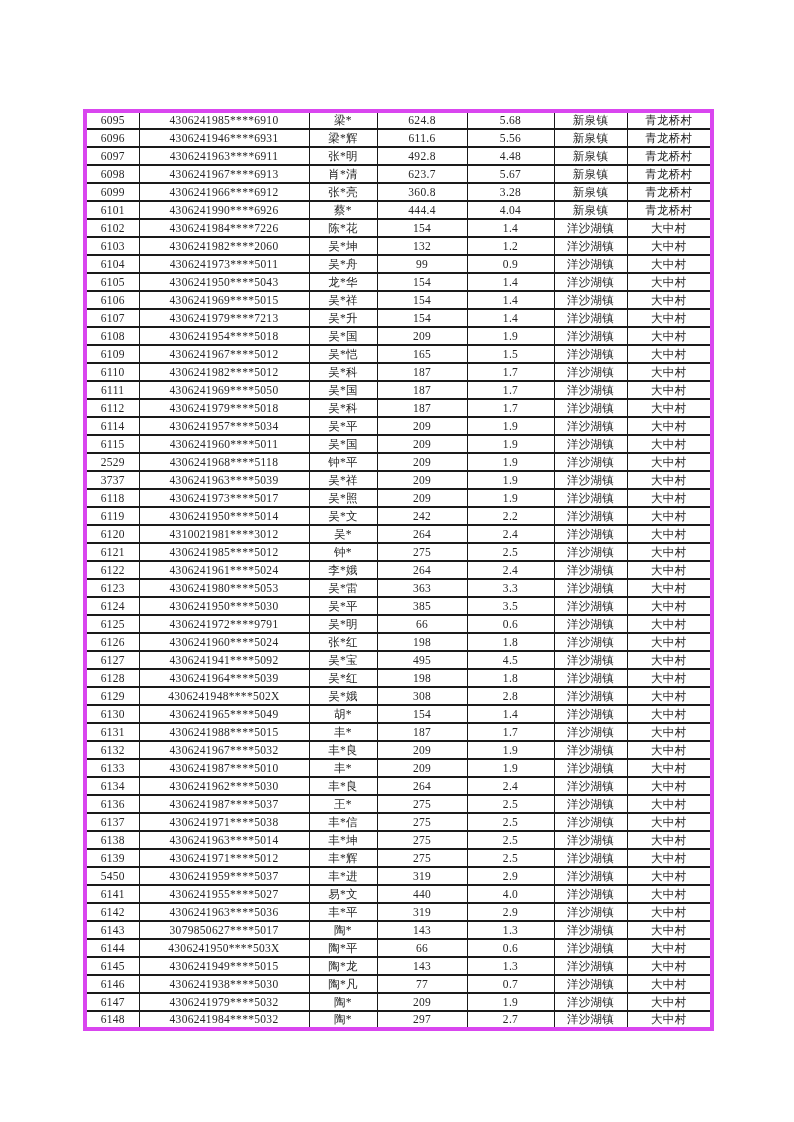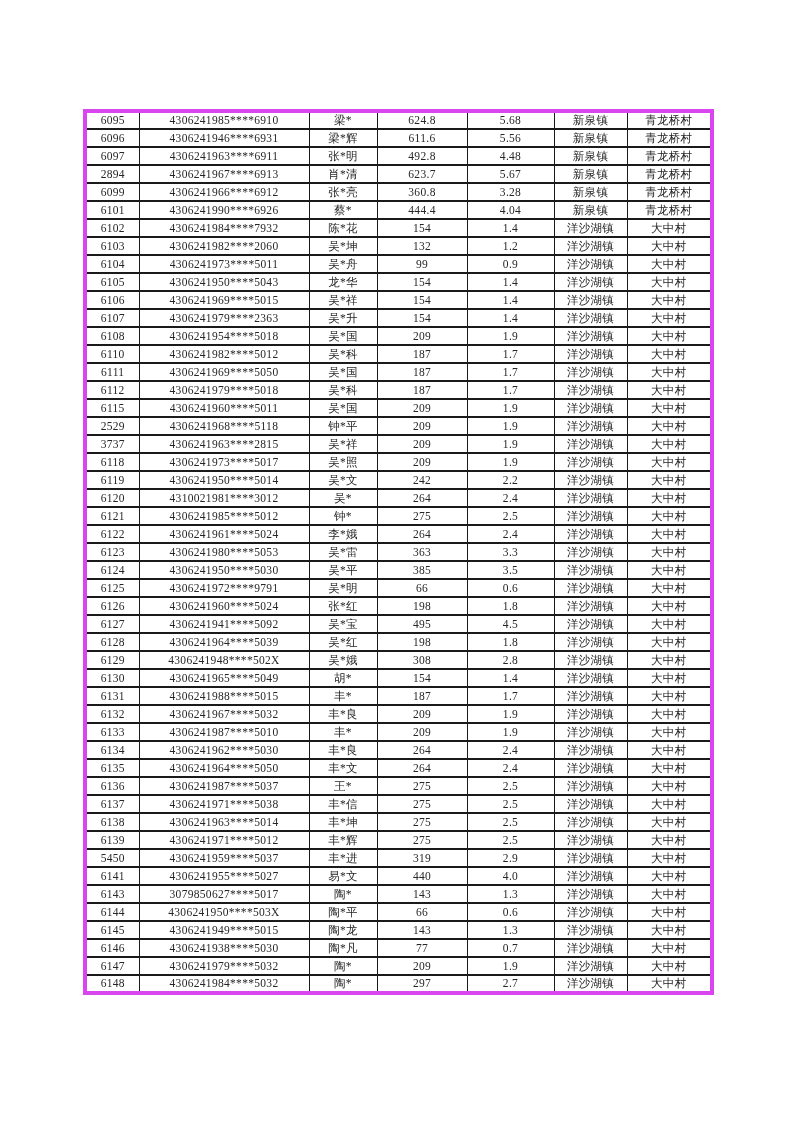--- a/index.html
+++ b/index.html
@@ -81,21 +81,21 @@
         <tr>
           <td>6097</td>
           <td>4306241963****6911</td>
           <td>张*明</td>
           <td>492.8</td>
           <td>4.48</td>
           <td>新泉镇</td>
           <td>青龙桥村</td>
         </tr>
         <tr>
-          <td>2894</td>
+          <td>6098</td>
           <td>4306241967****6913</td>
           <td>肖*清</td>
           <td>623.7</td>
           <td>5.67</td>
           <td>新泉镇</td>
           <td>青龙桥村</td>
         </tr>
         <tr>
           <td>6099</td>
           <td>4306241966****6912</td>
@@ -109,21 +109,21 @@
           <td>6101</td>
           <td>4306241990****6926</td>
           <td>蔡*</td>
           <td>444.4</td>
           <td>4.04</td>
           <td>新泉镇</td>
           <td>青龙桥村</td>
         </tr>
         <tr>
           <td>6102</td>
-          <td>4306241984****7932</td>
+          <td>4306241984****7226</td>
           <td>陈*花</td>
           <td>154</td>
           <td>1.4</td>
           <td>洋沙湖镇</td>
           <td>大中村</td>
         </tr>
         <tr>
           <td>6103</td>
           <td>4306241982****2060</td>
           <td>吴*坤</td>
@@ -154,33 +154,42 @@
           <td>6106</td>
           <td>4306241969****5015</td>
           <td>吴*祥</td>
           <td>154</td>
           <td>1.4</td>
           <td>洋沙湖镇</td>
           <td>大中村</td>
         </tr>
         <tr>
           <td>6107</td>
-          <td>4306241979****2363</td>
+          <td>4306241979****7213</td>
           <td>吴*升</td>
           <td>154</td>
           <td>1.4</td>
           <td>洋沙湖镇</td>
           <td>大中村</td>
         </tr>
         <tr>
           <td>6108</td>
           <td>4306241954****5018</td>
           <td>吴*国</td>
           <td>209</td>
           <td>1.9</td>
+          <td>洋沙湖镇</td>
+          <td>大中村</td>
+        </tr>
+        <tr>
+          <td>6109</td>
+          <td>4306241967****5012</td>
+          <td>吴*恺</td>
+          <td>165</td>
+          <td>1.5</td>
           <td>洋沙湖镇</td>
           <td>大中村</td>
         </tr>
         <tr>
           <td>6110</td>
           <td>4306241982****5012</td>
           <td>吴*科</td>
           <td>187</td>
           <td>1.7</td>
           <td>洋沙湖镇</td>
@@ -198,40 +207,49 @@
         <tr>
           <td>6112</td>
           <td>4306241979****5018</td>
           <td>吴*科</td>
           <td>187</td>
           <td>1.7</td>
           <td>洋沙湖镇</td>
           <td>大中村</td>
         </tr>
         <tr>
+          <td>6114</td>
+          <td>4306241957****5034</td>
+          <td>吴*平</td>
+          <td>209</td>
+          <td>1.9</td>
+          <td>洋沙湖镇</td>
+          <td>大中村</td>
+        </tr>
+        <tr>
           <td>6115</td>
           <td>4306241960****5011</td>
           <td>吴*国</td>
           <td>209</td>
           <td>1.9</td>
           <td>洋沙湖镇</td>
           <td>大中村</td>
         </tr>
         <tr>
           <td>2529</td>
           <td>4306241968****5118</td>
           <td>钟*平</td>
           <td>209</td>
           <td>1.9</td>
           <td>洋沙湖镇</td>
           <td>大中村</td>
         </tr>
         <tr>
           <td>3737</td>
-          <td>4306241963****2815</td>
+          <td>4306241963****5039</td>
           <td>吴*祥</td>
           <td>209</td>
           <td>1.9</td>
           <td>洋沙湖镇</td>
           <td>大中村</td>
         </tr>
         <tr>
           <td>6118</td>
           <td>4306241973****5017</td>
           <td>吴*照</td>
@@ -378,29 +396,20 @@
         <tr>
           <td>6134</td>
           <td>4306241962****5030</td>
           <td>丰*良</td>
           <td>264</td>
           <td>2.4</td>
           <td>洋沙湖镇</td>
           <td>大中村</td>
         </tr>
         <tr>
-          <td>6135</td>
-          <td>4306241964****5050</td>
-          <td>丰*文</td>
-          <td>264</td>
-          <td>2.4</td>
-          <td>洋沙湖镇</td>
-          <td>大中村</td>
-        </tr>
-        <tr>
           <td>6136</td>
           <td>4306241987****5037</td>
           <td>王*</td>
           <td>275</td>
           <td>2.5</td>
           <td>洋沙湖镇</td>
           <td>大中村</td>
         </tr>
         <tr>
           <td>6137</td>
@@ -441,20 +450,29 @@
         <tr>
           <td>6141</td>
           <td>4306241955****5027</td>
           <td>易*文</td>
           <td>440</td>
           <td>4.0</td>
           <td>洋沙湖镇</td>
           <td>大中村</td>
         </tr>
         <tr>
+          <td>6142</td>
+          <td>4306241963****5036</td>
+          <td>丰*平</td>
+          <td>319</td>
+          <td>2.9</td>
+          <td>洋沙湖镇</td>
+          <td>大中村</td>
+        </tr>
+        <tr>
           <td>6143</td>
           <td>3079850627****5017</td>
           <td>陶*</td>
           <td>143</td>
           <td>1.3</td>
           <td>洋沙湖镇</td>
           <td>大中村</td>
         </tr>
         <tr>
           <td>6144</td>

